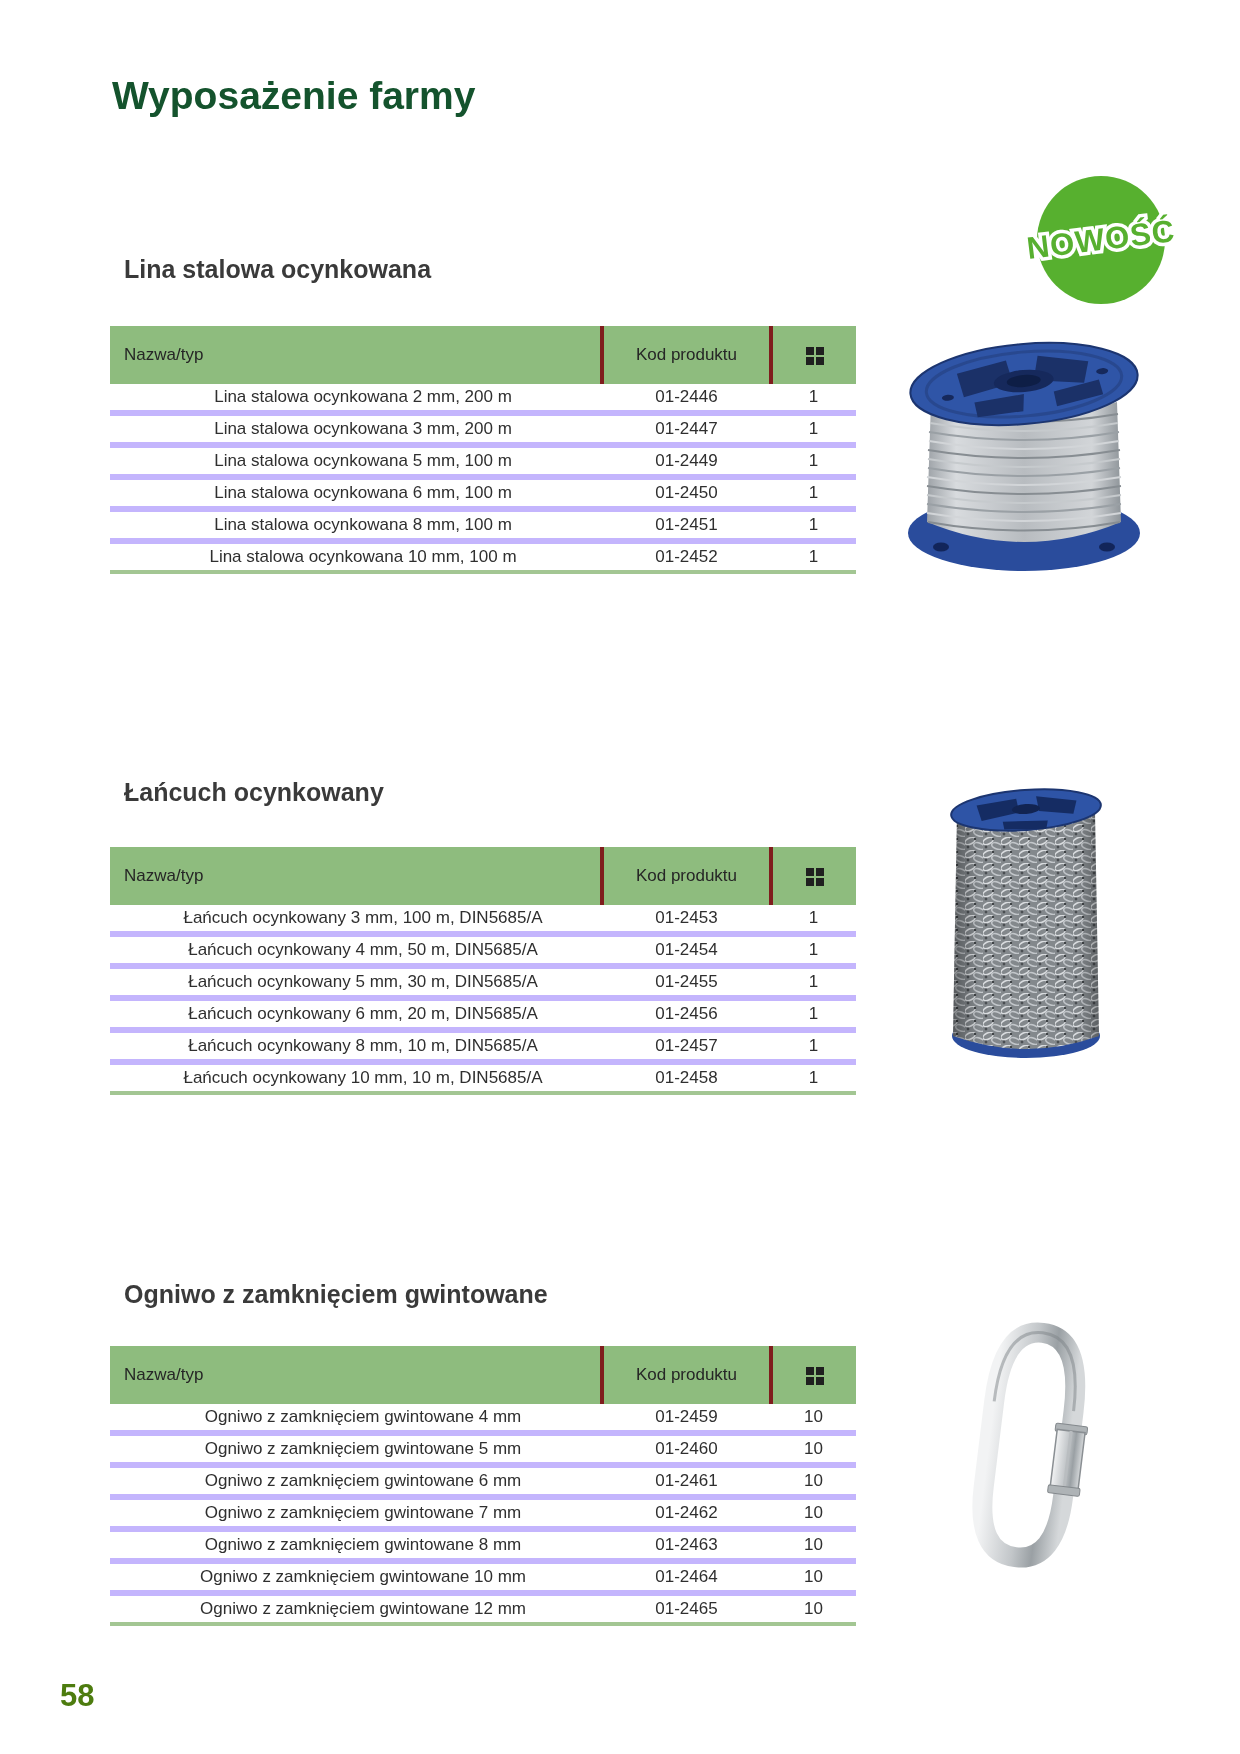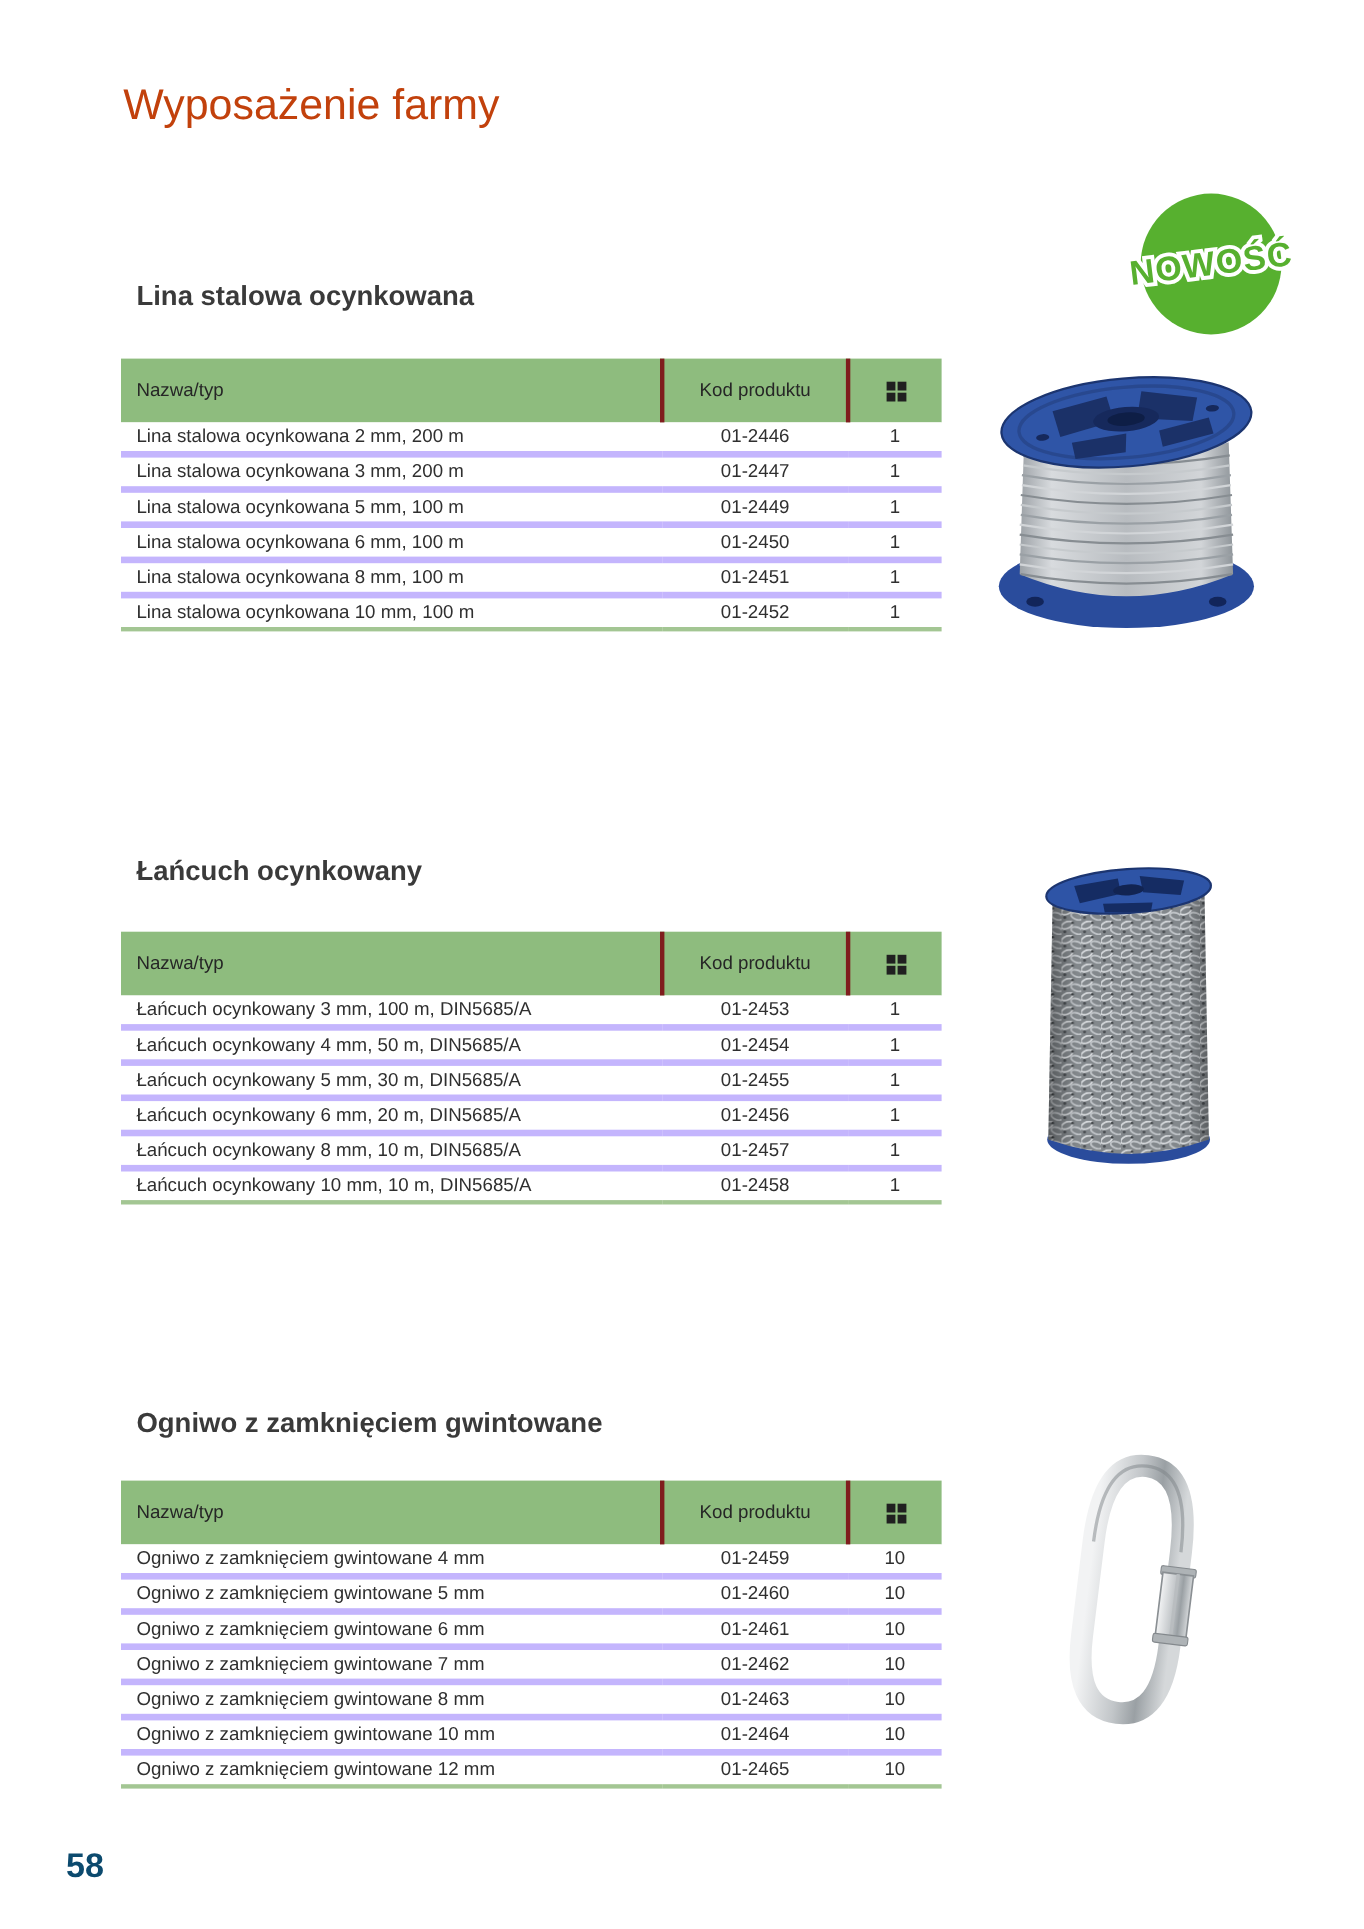--- a/index.html
+++ b/index.html
@@ -6,21 +6,21 @@
   body {
     width:1240px; height:1754px; position:relative;
     background:#ffffff; overflow:hidden;
     font-family:"Liberation Sans", sans-serif;
     color:#2f2f2f;
   }
 
   
   .page-title {
     position:absolute; left:112px; top:74px; margin:0;
-    font-size:39px; font-weight:normal; color:#c2410c; letter-spacing:0px;
+    font-size:39px; font-weight:bold; color:#14532d; letter-spacing:0px;
   }
 
   
   .badge { position:absolute; left:1037px; top:176px; width:128px; height:128px; }
   .badge-circle { width:128px; height:128px; border-radius:50%; background:#57b02f; }
   .badge-text-wrap {
     position:absolute; left:-30px; top:40px; width:188px; height:48px;
     transform:rotate(-7deg); text-align:center;
   }
   .badge-text-wrap span {
@@ -51,40 +51,40 @@
   .t3 { top:1346px; }
   .ptable col.w-name { width:492px; }
   .ptable col.w-code { width:169px; }
   .ptable col.w-pack { width:85px; }
   .ptable th {
     background:#8ebc7e; height:28px; font-weight:normal; color:#262626;
     text-align:left; padding:15px;
   }
   .ptable th.c-name { padding-left:14px; }
   .ptable th.c-code, .ptable th.c-pack { text-align:center; border-left:4px solid #7f1d1d; }
-  .ptable td { height:26px; padding:0; background:#ffffff; }
+  .ptable td { height:26px; padding:0; background:#ffffff;text-align:center; }
   .ptable td.c-name { padding-left:14px; }
   .ptable td.c-code, .ptable td.c-pack { text-align:center; }
   .ptable tbody tr + tr td { border-top:6px solid #c4b5fd; }
 
   
   .pack-icon { display:inline-grid; grid-template-columns:8px 8px; grid-gap:2px; vertical-align:middle; }
   .pack-icon i { display:block; width:8px; height:8px; background:#202020; }
 
   
   .photo { position:absolute; margin:0; }
   .photo-1 { left:903px; top:336px; width:242px; height:240px; }
   .photo-2 { left:947px; top:772px; width:158px; height:294px; }
   .photo-3 { left:963px; top:1306px; width:132px; height:280px; }
   .photo svg { display:block; width:100%; height:100%; }
 
   
   .page-number {
     position:absolute; left:60px; top:1678px;
-    font-size:31px; font-weight:bold; color:#0c4a6e;
+    font-size:31px; font-weight:bold; color:#4d7c0f;
   }
 </style>
 </head>
 <body>
 
 <h1 class="page-title">Wyposażenie farmy</h1>
 
 <div class="badge">
   <div class="badge-circle"></div>
   <div class="badge-text-wrap">

